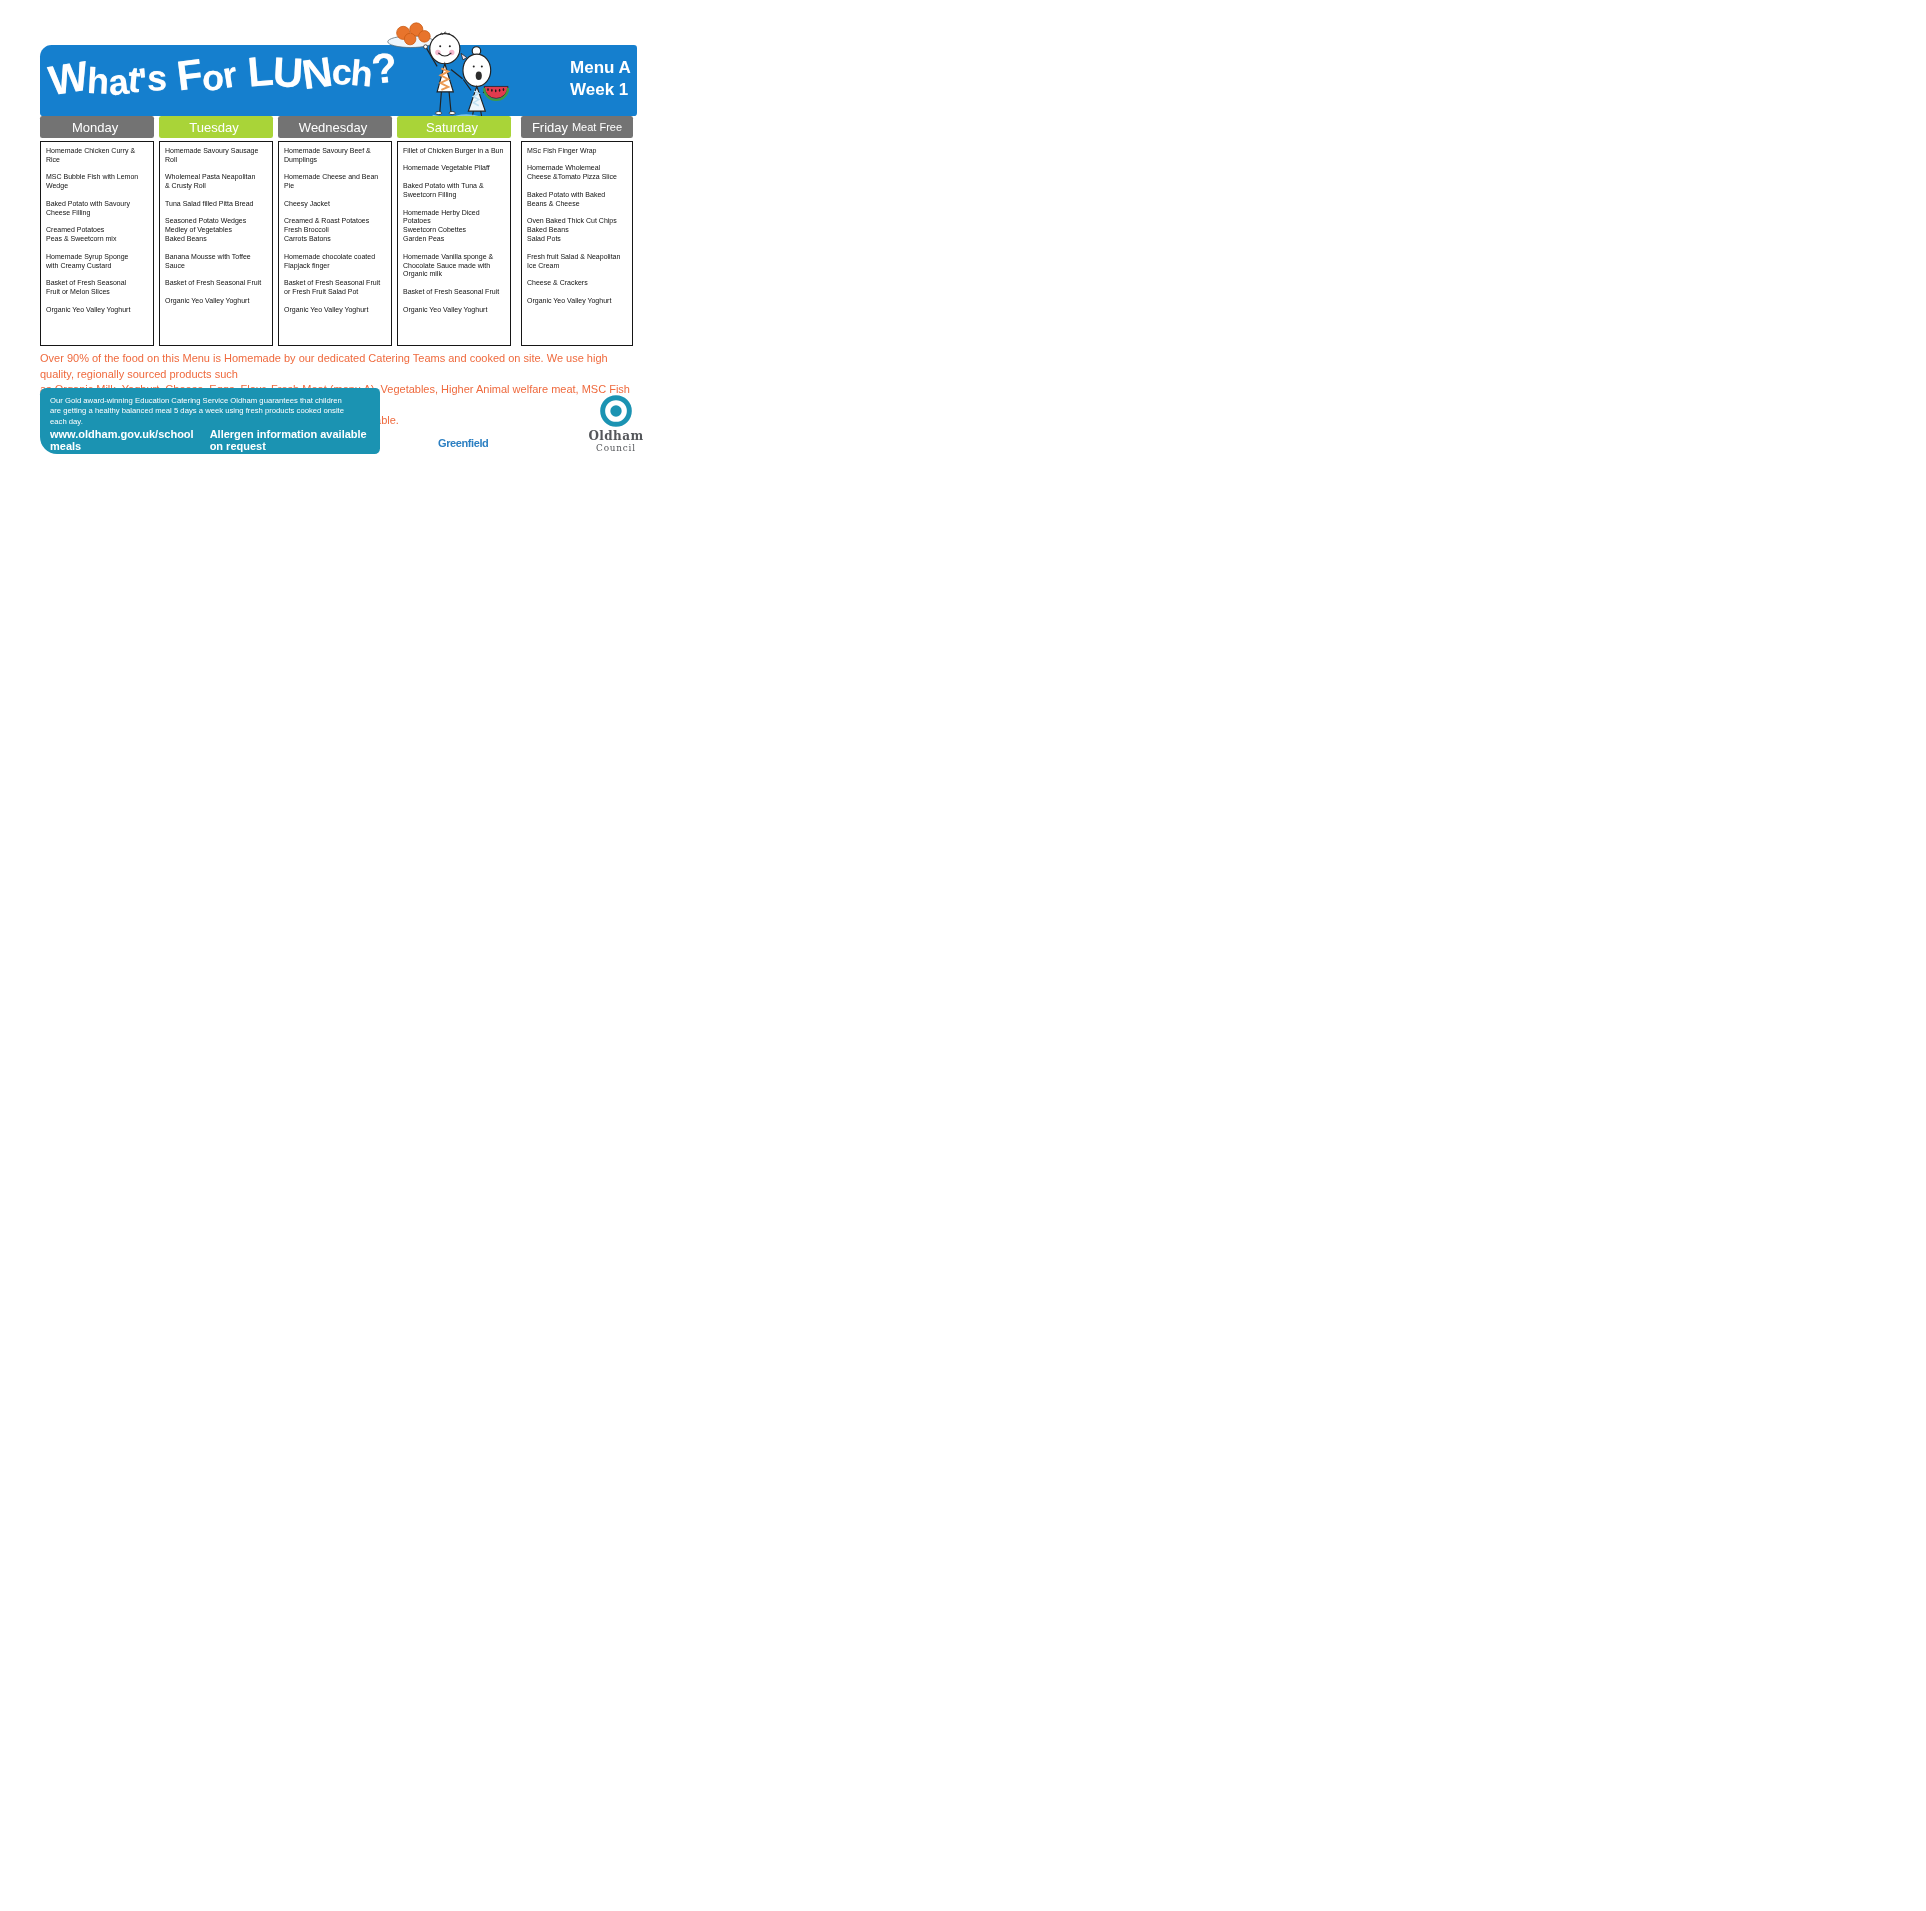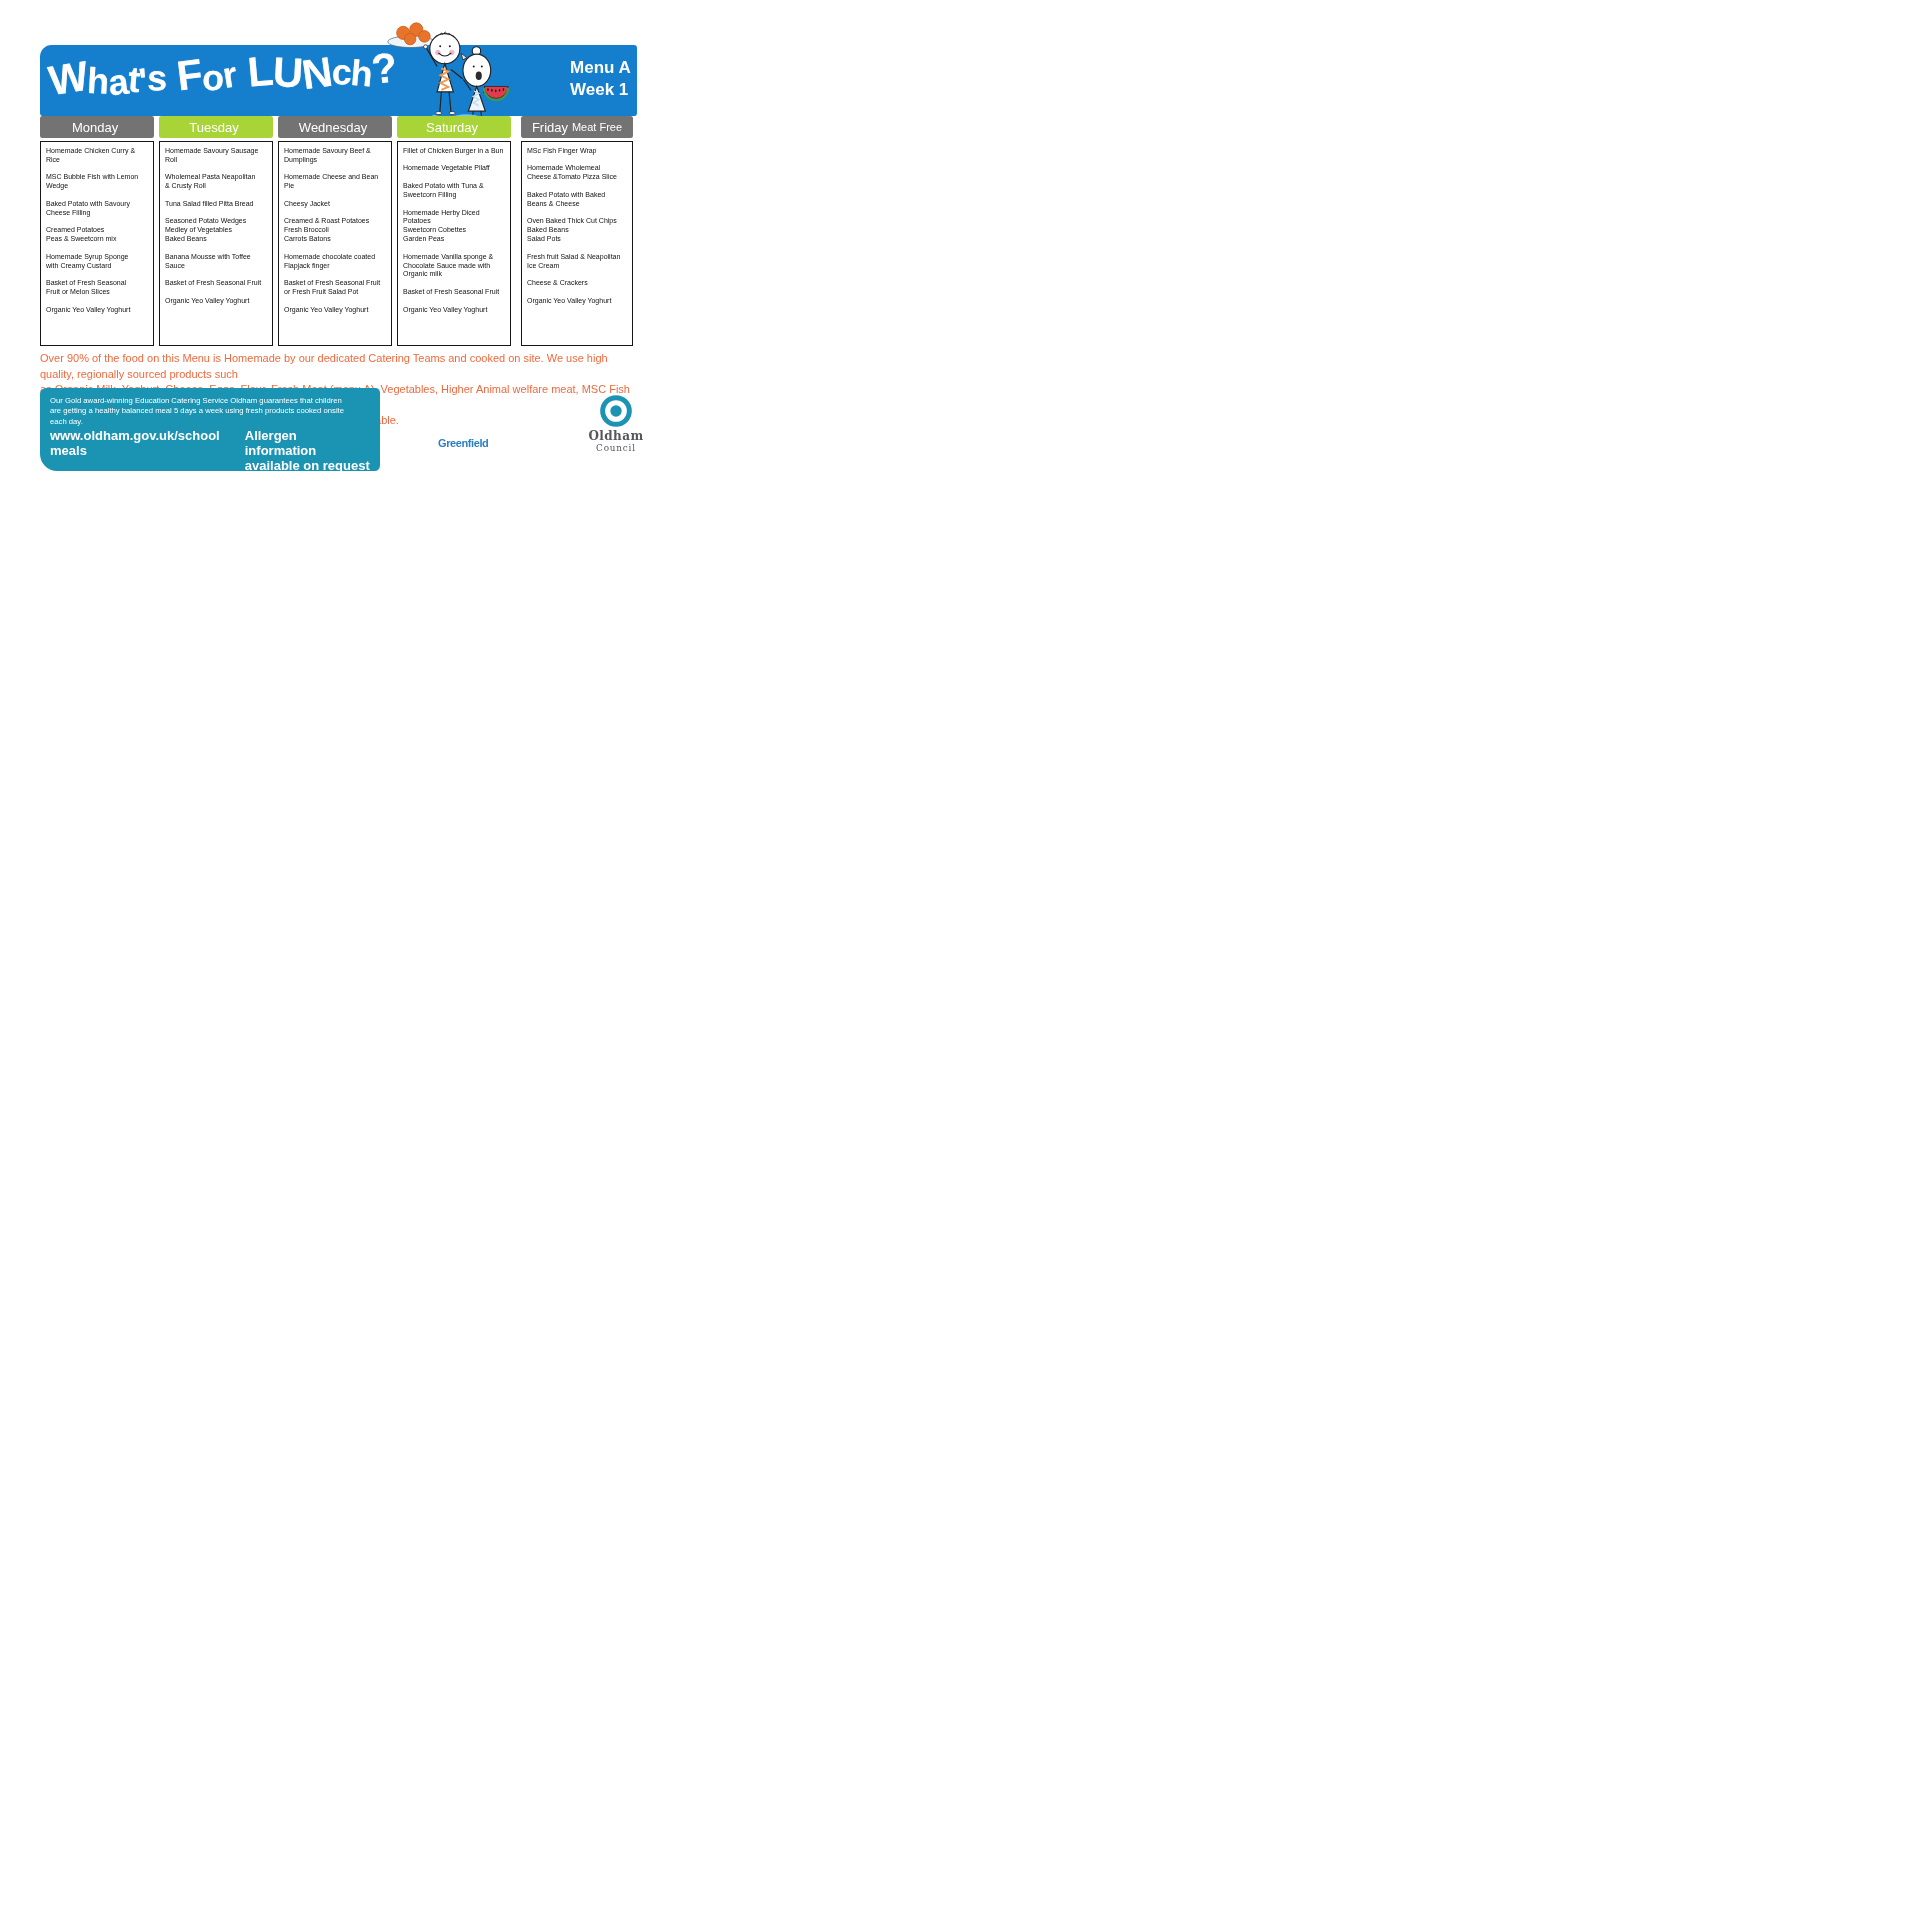--- a/index.html
+++ b/index.html
@@ -25,24 +25,24 @@
   .hdr .note{font-size:11px;margin-left:3.9px;}
   .hdr-o{background:#737373;}
   .hdr-g{background:#a9d438;}
   .box{margin-top:2.7px;height:205px;border:1.2px solid #161616;background:#fff;
        padding:5px;box-sizing:border-box;}
   .box p{margin:0 0 8.9px;font-size:7px;line-height:1.26;color:#111;white-space:pre-line;}
 
   
   .footnote{position:absolute;left:40px;top:351px;width:595px;margin:0;
             font-size:11px;line-height:1.42;color:#ef6a3e;white-space:pre-line;}
-  .info{position:absolute;left:40px;top:388px;width:340px;height:83px;background:#1b93b2;
+  .info{position:absolute;left:40px;top:388px;width:340px;height:66px;background:#1b93b2;
         color:#fff;border-radius:6.2px 4.6px 5.4px 17px;padding:7.7px 10px;box-sizing:border-box;}
   .info p{margin:0;font-size:7.7px;line-height:1.4;white-space:pre-line;}
-  .inforow{display:flex;gap:25px;margin-top:0;font-weight:bold;font-size:13px;}
+  .inforow{display:flex;gap:16px;margin-top:0;font-weight:bold;font-size:11px;}
   .greenfield{position:absolute;left:438px;top:437px;font-size:11px;font-weight:bold;
               color:#2b7fc2;letter-spacing:-0.4px;}
   .council{position:absolute;left:582px;top:395px;width:68px;text-align:center;
            color:#55575b;font-family:"DejaVu Serif","Liberation Serif",serif;}
   .council svg{display:block;margin:0 auto;}
   .cname{font-size:12px;font-weight:bold;letter-spacing:0.4px;margin-top:1.5px;}
   .cword{font-size:8.9px;letter-spacing:0.8px;}
 </style>
 </head>
 <body>

